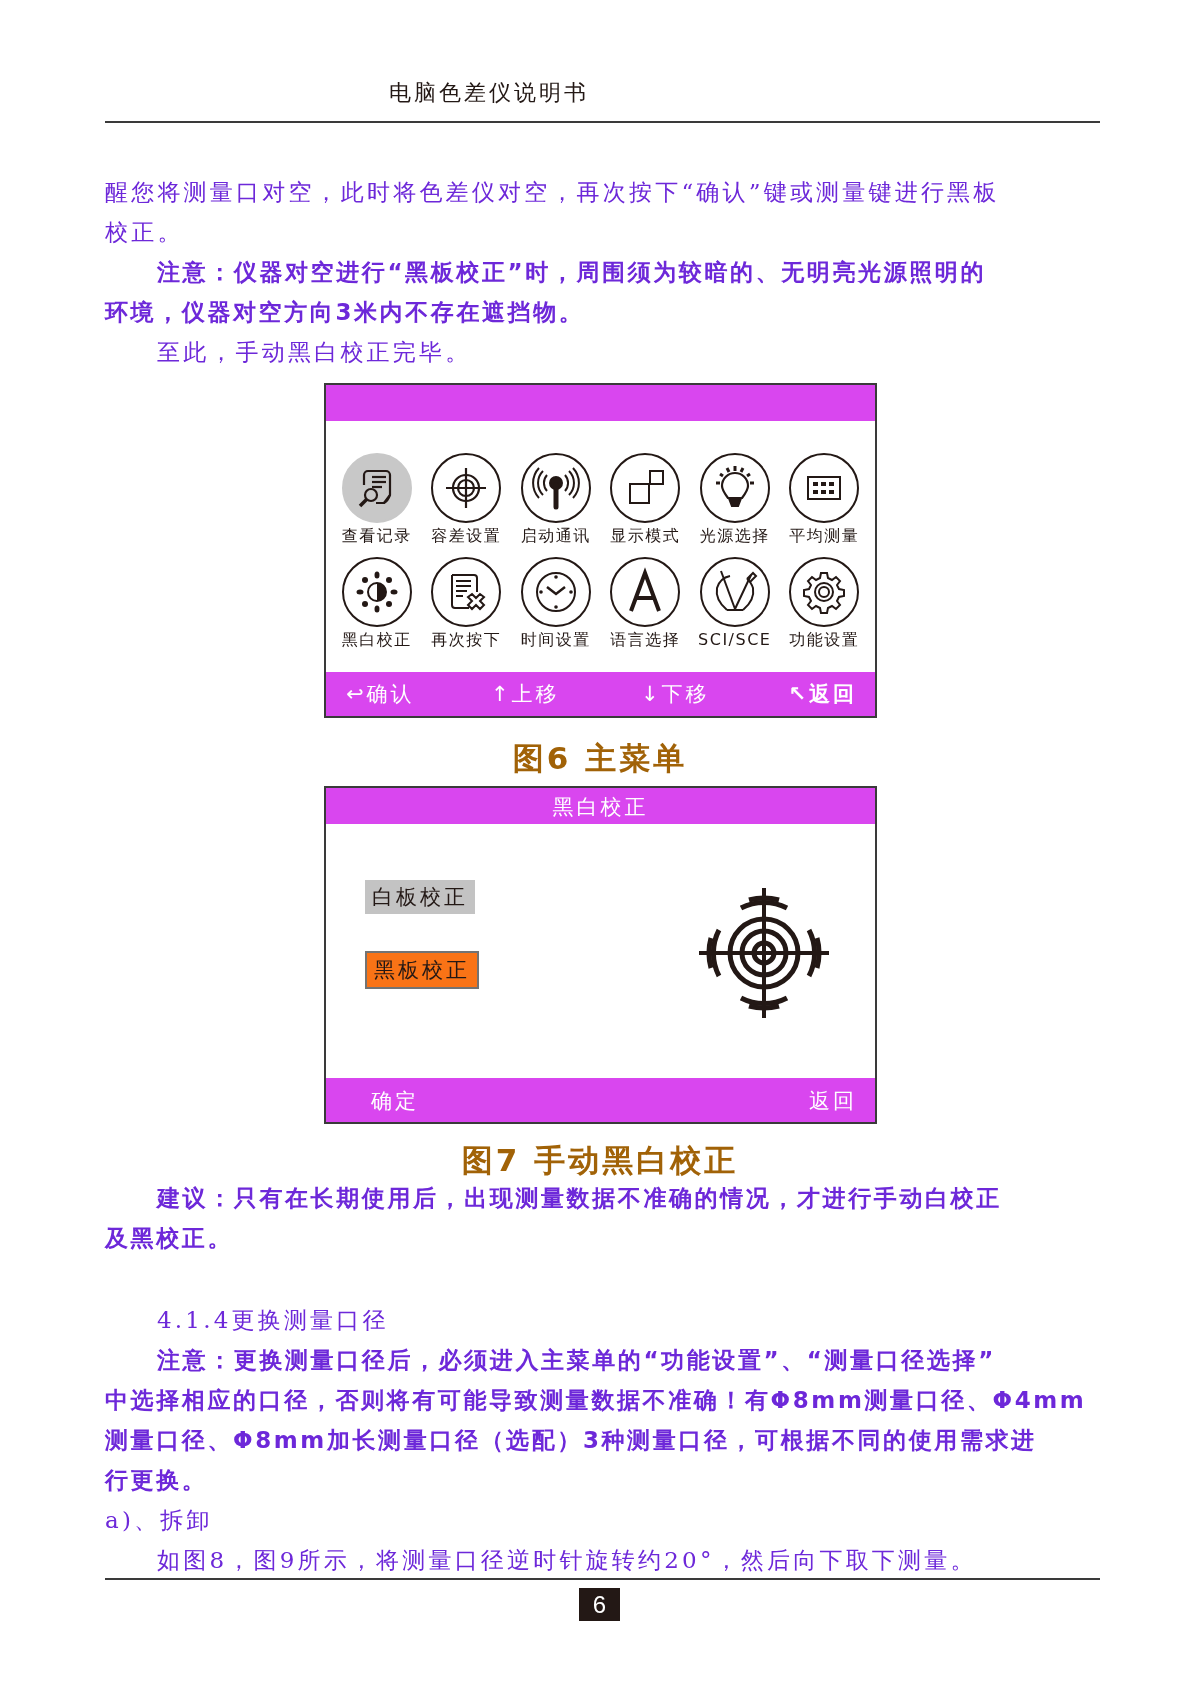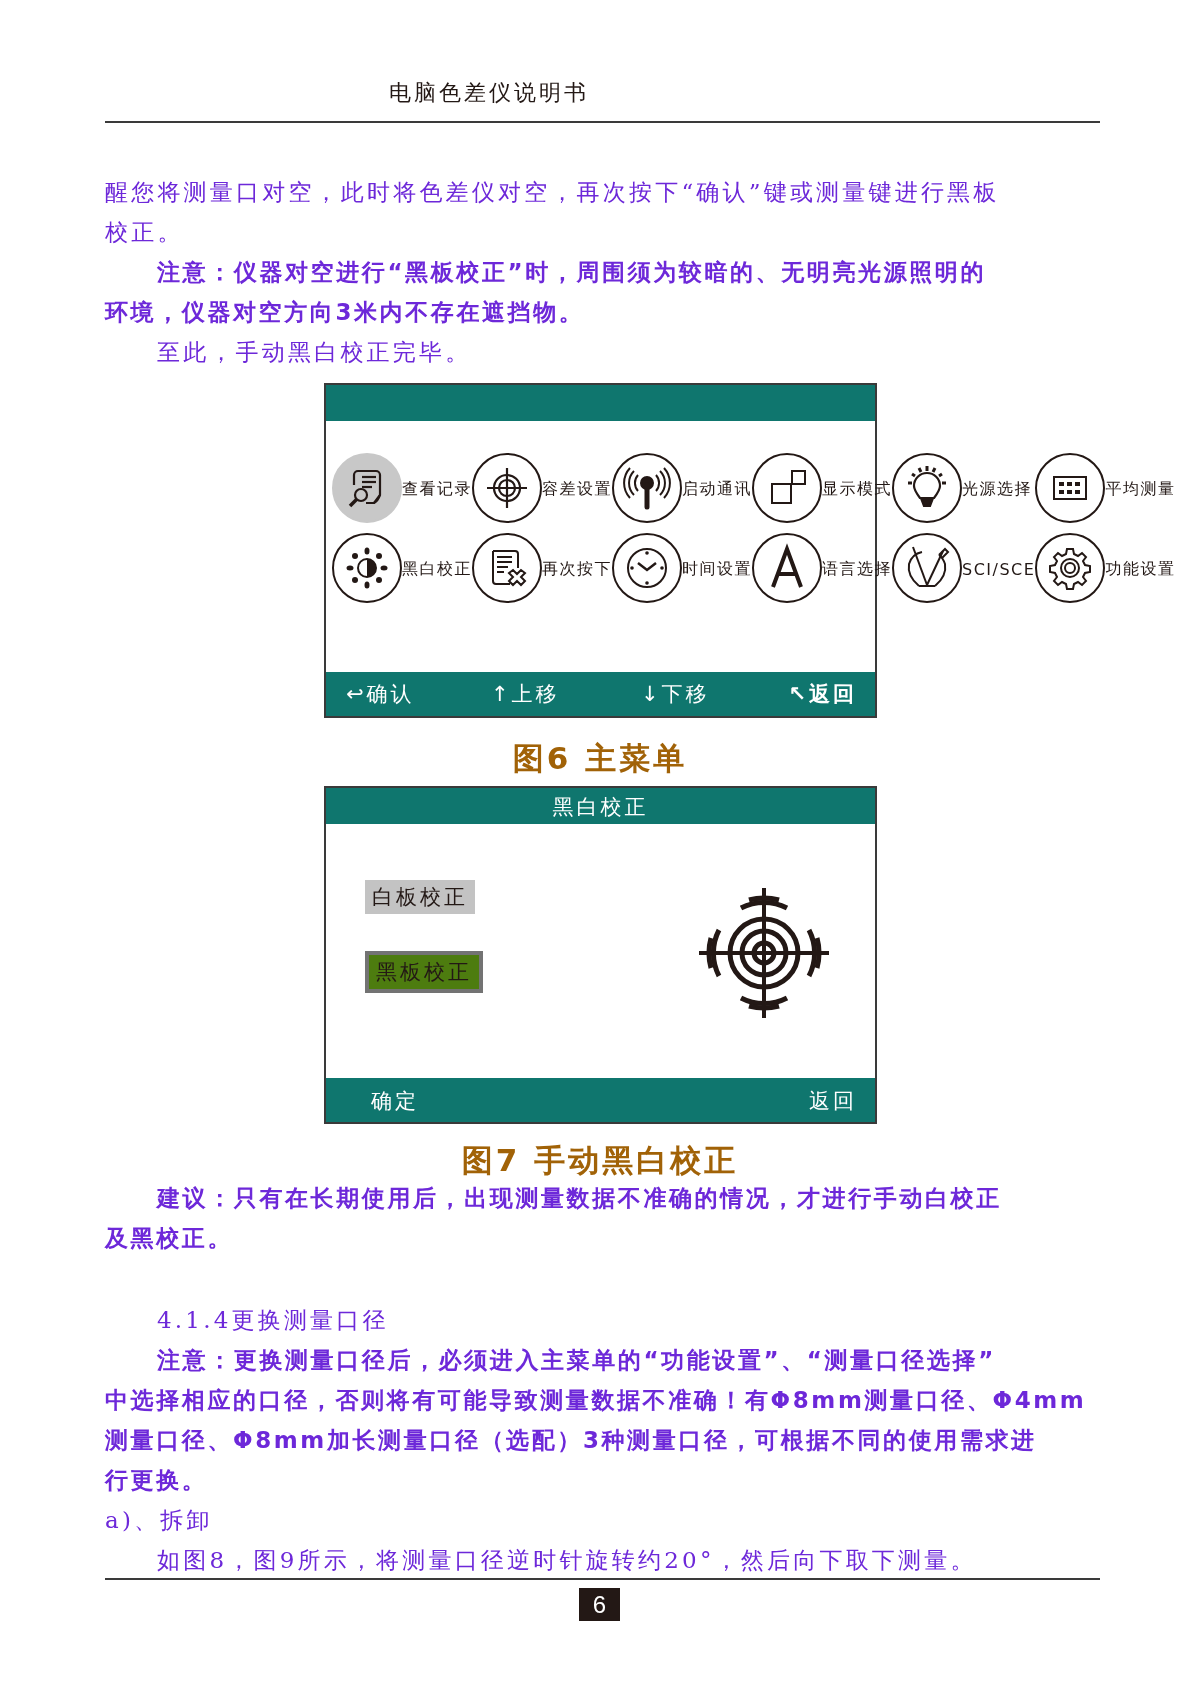--- a/index.html
+++ b/index.html
@@ -9,35 +9,35 @@
 
   .header-title { left: 0; width: 978px; top: 78px; text-align: center; font-size: 22px; letter-spacing: 3px; color: #231815; }
   .rule { left: 105px; width: 995px; height: 0; border-top: 2px solid #3a3a3a; }
 
   .para { left: 105px; width: 995px; font-size: 23px; line-height: 40px; letter-spacing: 3.2px; color: #6d28d9;
           font-family: "DejaVu Serif", "Liberation Serif", serif; }
   .para.bold { font-family: "DejaVu Sans", "Liberation Sans", sans-serif; font-weight: bold; letter-spacing: 2.6px; }
   .indent { text-indent: 52px; }
 
   .screen { border: 2px solid #3a3a3a; background: #fff; box-sizing: border-box; }
-  .bar { background: #0f766e; position: absolute; left: 0; right: 0; }
+  .bar { background: #d946ef; position: absolute; left: 0; right: 0; }
   .bar-text { color: #ffffff; font-size: 21px; letter-spacing: 3px; position: absolute; }
 
   .grid { position: absolute; left: 6px; right: 6px; display: grid; grid-template-columns: repeat(6, 1fr); row-gap: 10px; }
-  .cell { display: flex; flex-direction: row; align-items: center; text-align: right; }
+  .cell { display: flex; flex-direction: column; align-items: center; text-align: right; }
   .icon-circle { width: 70px; height: 70px; border-radius: 50%; border: 2px solid #231815; box-sizing: border-box;
                  display: flex; align-items: center; justify-content: center; background: #fff; }
   .icon-circle.active { background: #c8c8c8; border-color: #c8c8c8; }
   .cell-label { margin-top: 3px; font-size: 16px; letter-spacing: 1.5px; color: #231815; white-space: nowrap; }
 
   .caption { left: 0; width: 1200px; text-align: center; font-size: 31px; letter-spacing: 3px; font-weight: bold; color: #a16207; }
 
   .option { position: absolute; font-size: 21px; letter-spacing: 3px; padding: 3px 7px; color: #231815; }
   .option.selected { background: #c3c3c3; }
-  .option.boxed { border: 4px solid #737373; background: #4d7c0f; }
+  .option.boxed { border: 2px solid #737373; background: #f97316; }
 
   .page-num { left: 579px; top: 1588px; width: 41px; height: 33px; background: #231815; color: #fff;
               font-size: 24px; text-align: center; line-height: 33px; font-family: "Liberation Sans", sans-serif; }
 </style>
 </head>
 <body>
 
 <div class="abs header-title">电脑色差仪说明书</div>
 <div class="abs rule" style="top:121px;"></div>
 

